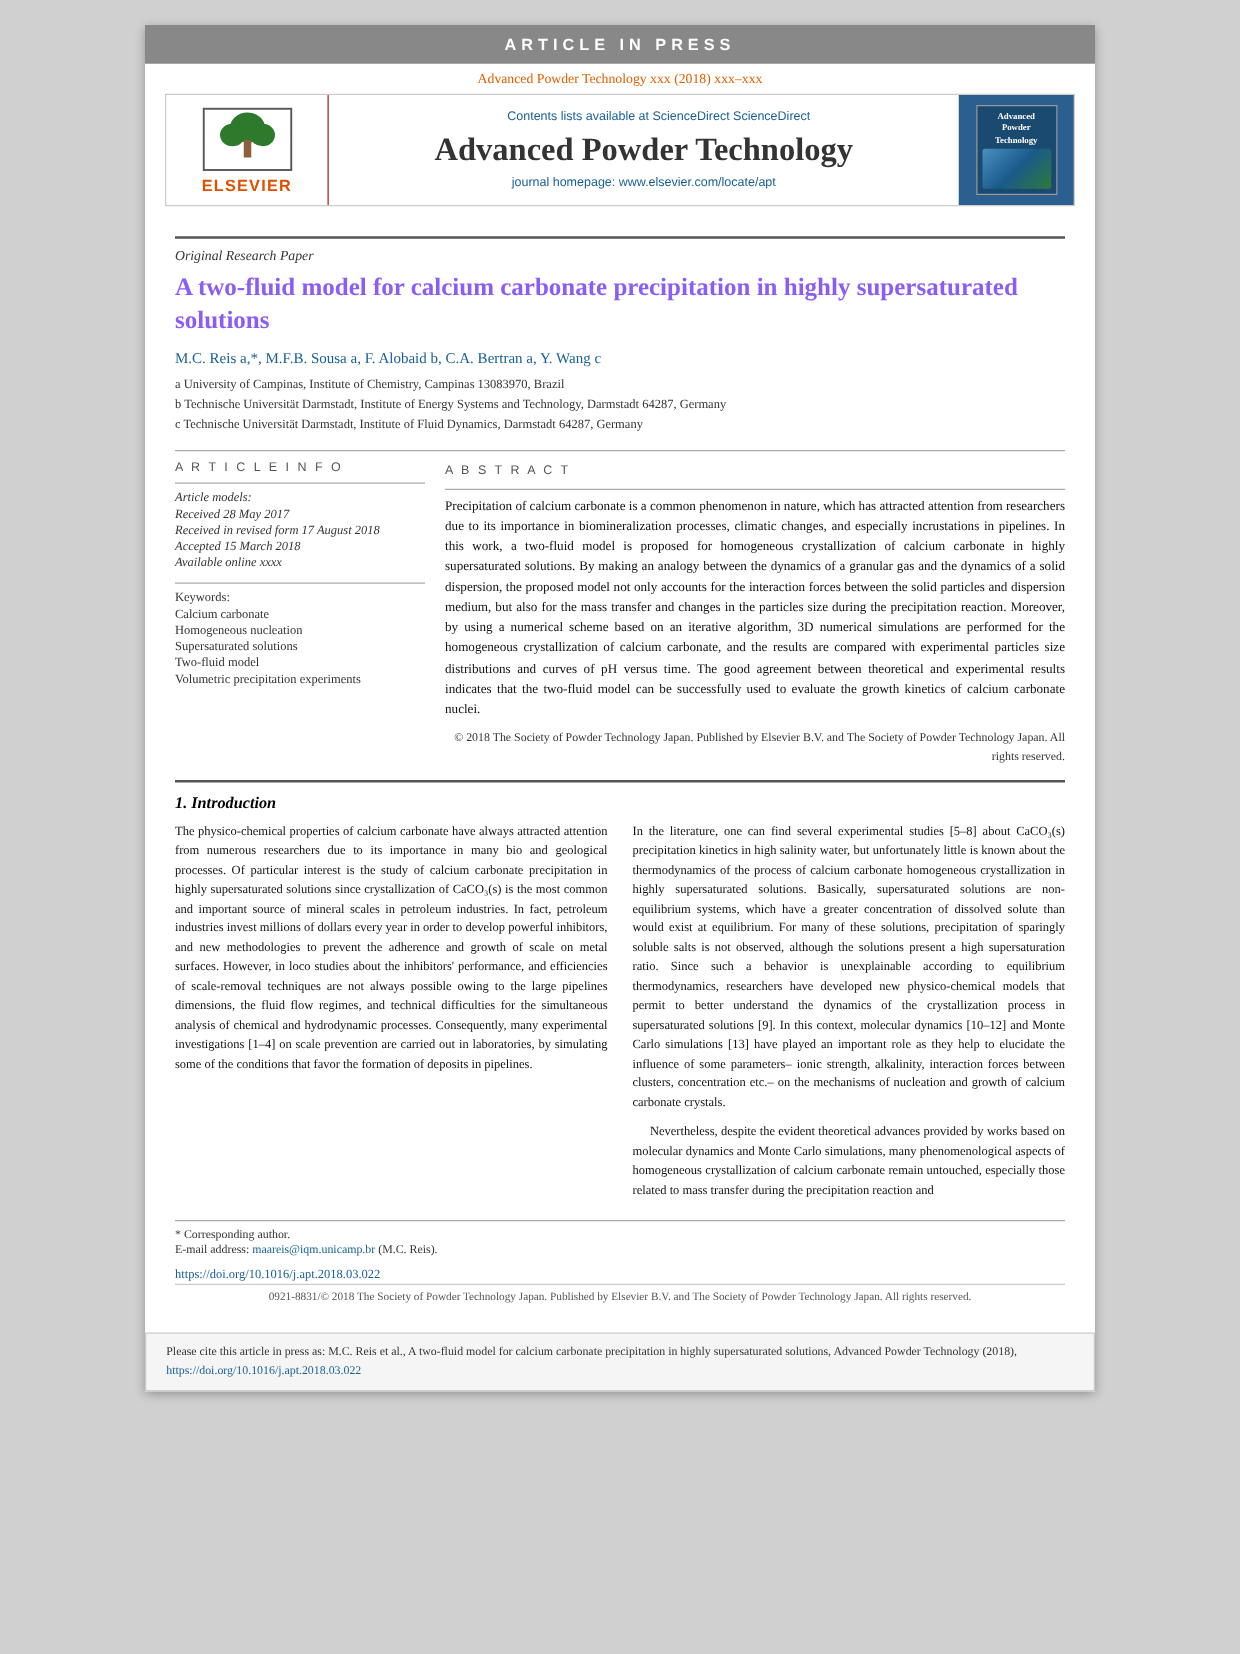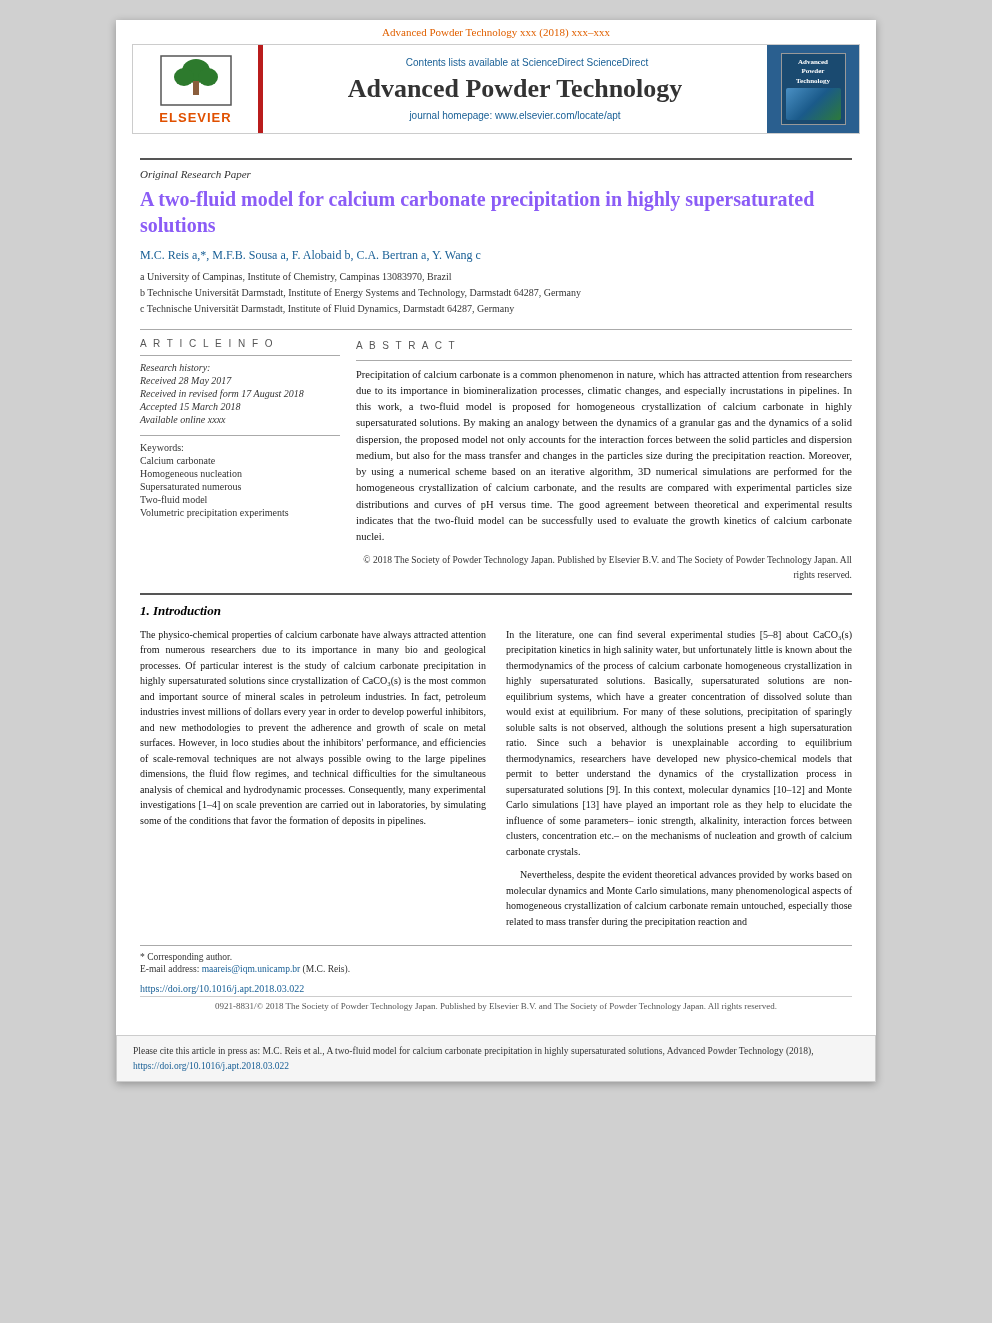--- a/index.html
+++ b/index.html
@@ -36,21 +36,21 @@
     }
     
     .journal-header {
       border: 1px solid #ccc;
       margin: 4px 16px;
       display: flex;
       align-items: stretch;
     }
     .journal-header-left {
       width: 130px;
-      border-right: 5px solid #b91c1c;
+      border-right: 1px solid #b91c1c;
       display: flex;
       align-items: flex-start;
       justify-content: center;
       padding: 8px;
     }
     .elsevier-logo {
       display: flex;
       flex-direction: column;
       align-items: center;
     }
@@ -290,20 +290,23 @@
       text-align: center;
       padding: 4px 16px;
       border-top: 1px solid #ccc;
     }
   </style>
 </head>
 <body>
 
 <div class="page">
 
+  <div class="aip-banner">
+    <span>ARTICLE IN PRESS</span>
+  </div>
 
   <div class="journal-link-bar">
     <span style="color:#e06000;">Advanced Powder Technology xxx (2018) xxx–xxx</span>
   </div>
 
   <div class="journal-header">
 
     <div class="journal-header-left">
       <div class="elsevier-logo">
         <div class="elsevier-logo-img">
@@ -363,32 +366,32 @@
     </div>
 
     <hr class="section-divider">
 
     <div class="two-col">
 
       <div class="article-info-col">
         <h4>A R T I C L E   I N F O</h4>
         <hr style="border:none;border-top:1px solid #aaa;margin-bottom:6px;">
         <div class="article-history">
-          <p>Research history:</p>
+          <p>Article models:</p>
           <p>Received 28 May 2017</p>
           <p>Received in revised form 17 August 2018</p>
           <p>Accepted 15 March 2018</p>
           <p>Available online xxxx</p>
         </div>
         <hr style="border:none;border-top:1px solid #aaa;margin-bottom:6px;">
         <div class="keywords-section">
           <p>Keywords:</p>
           <p>Calcium carbonate</p>
           <p>Homogeneous nucleation</p>
-          <p>Supersaturated numerous</p>
+          <p>Supersaturated solutions</p>
           <p>Two-fluid model</p>
           <p>Volumetric precipitation experiments</p>
         </div>
       </div>
 
       <div class="abstract-col">
         <h4>A B S T R A C T</h4>
         <hr style="border:none;border-top:1px solid #aaa;margin-bottom:6px;">
         <div class="abstract-text">Precipitation of calcium carbonate is a common phenomenon in nature, which has attracted attention from researchers due to its importance in biomineralization processes, climatic changes, and especially incrustations in pipelines. In this work, a two-fluid model is proposed for homogeneous crystallization of calcium carbonate in highly supersaturated solutions. By making an analogy between the dynamics of a granular gas and the dynamics of a solid dispersion, the proposed model not only accounts for the interaction forces between the solid particles and dispersion medium, but also for the mass transfer and changes in the particles size during the precipitation reaction. Moreover, by using a numerical scheme based on an iterative algorithm, 3D numerical simulations are performed for the homogeneous crystallization of calcium carbonate, and the results are compared with experimental particles size distributions and curves of pH versus time. The good agreement between theoretical and experimental results indicates that the two-fluid model can be successfully used to evaluate the growth kinetics of calcium carbonate nuclei.</div>
         <div class="copyright-line">© 2018 The Society of Powder Technology Japan. Published by Elsevier B.V. and The Society of Powder Technology Japan. All rights reserved.</div>

